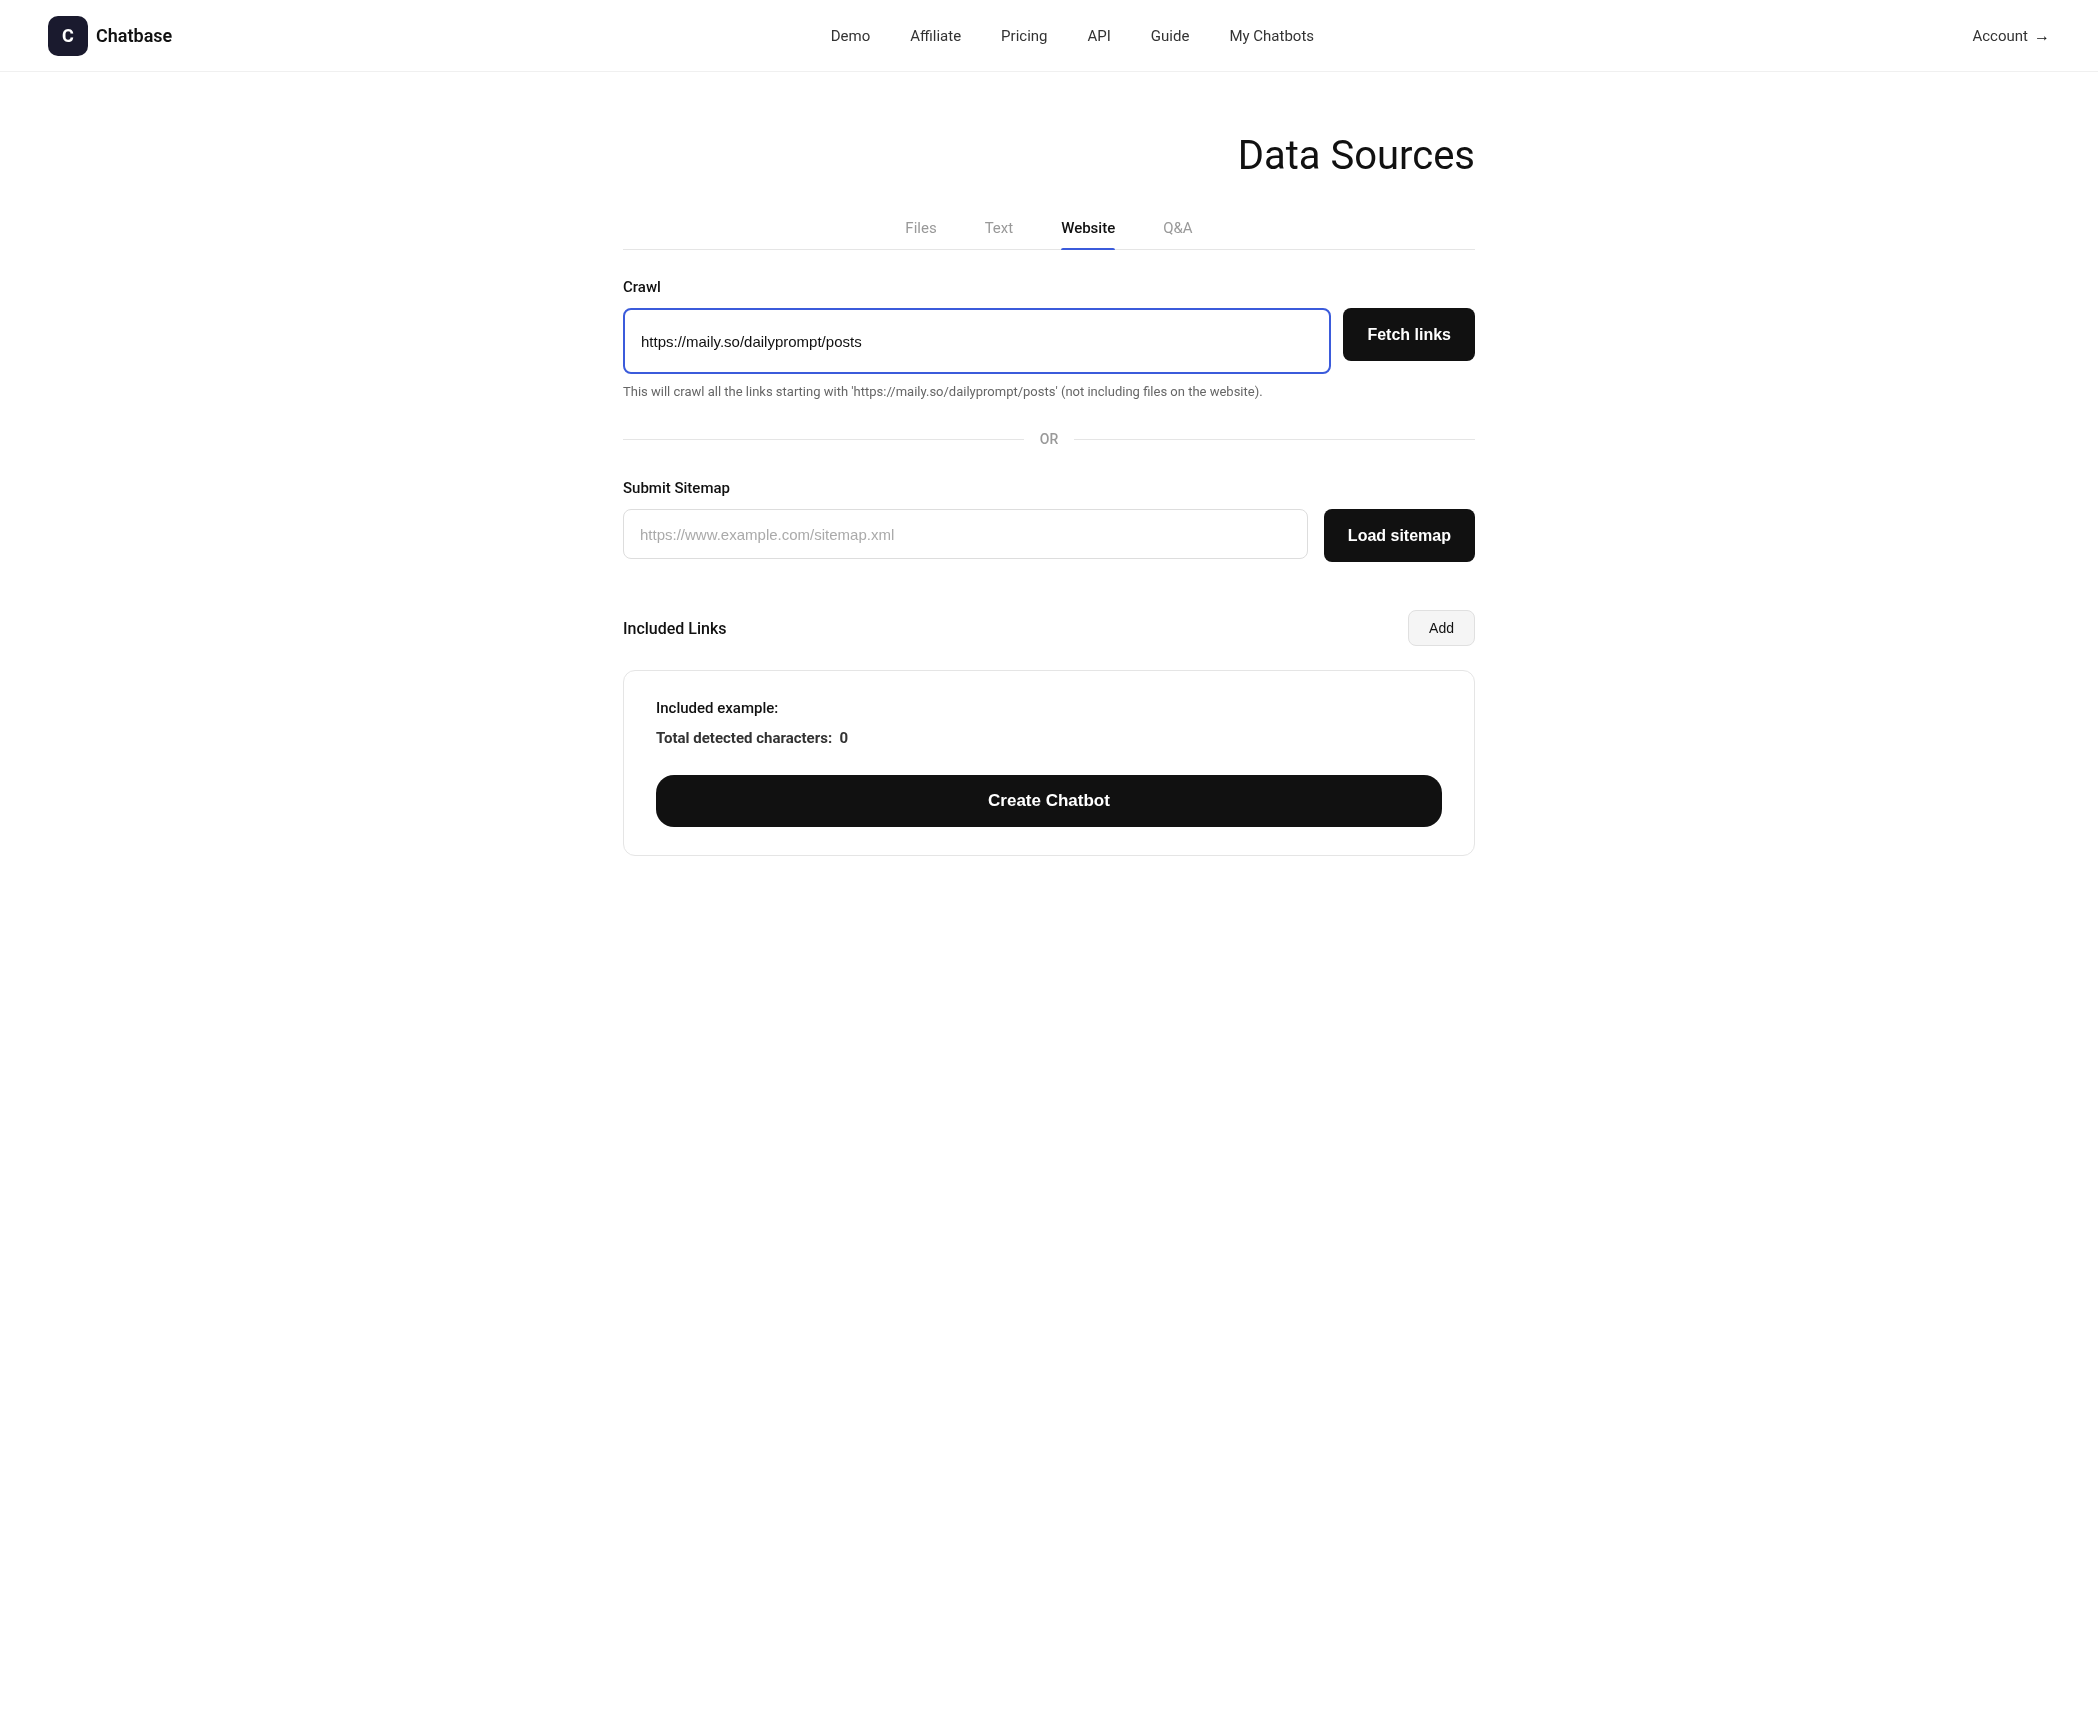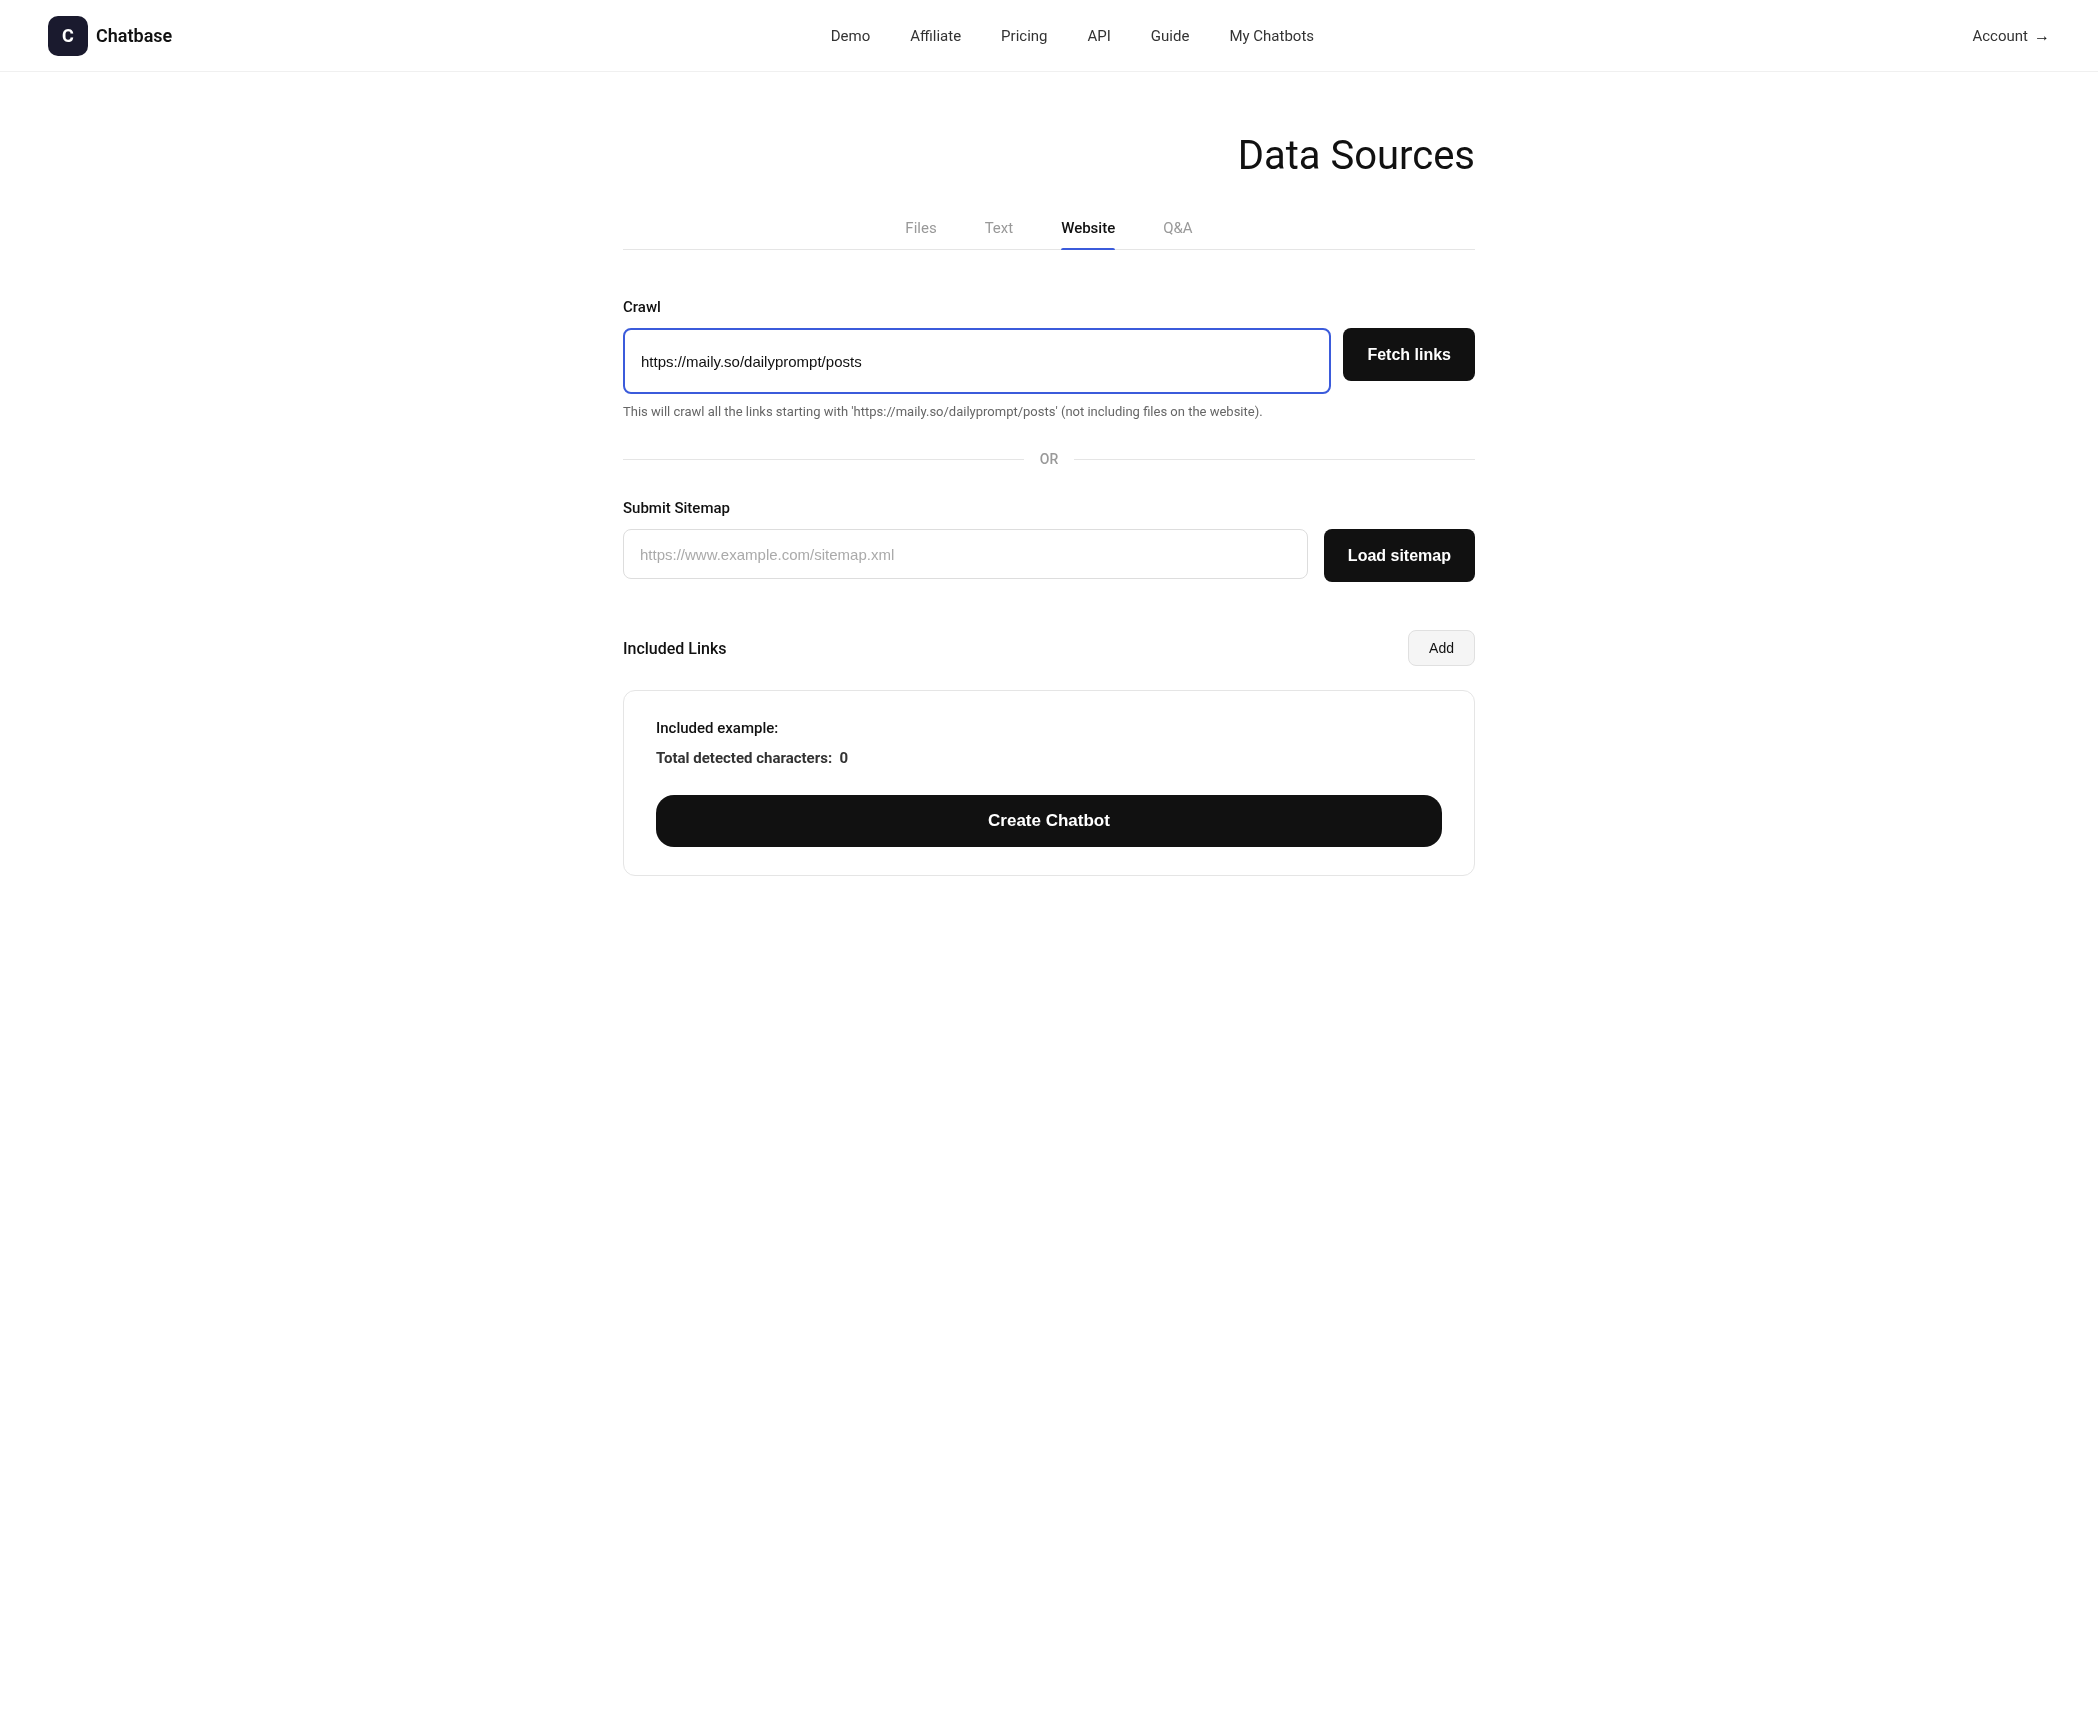--- a/index.html
+++ b/index.html
@@ -88,21 +88,21 @@
       text-align: right;
       margin-bottom: 40px;
       color: #111;
     }
 
     
     .tabs {
       display: flex;
       justify-content: center;
       gap: 48px;
-      margin-bottom: 48px;
+      margin-bottom: 28px;
       border-bottom: 1px solid #e5e5e5;
     }
 
     .tab-item {
       padding-bottom: 12px;
       font-size: 15px;
       color: #999;
       cursor: pointer;
       position: relative;
     }

